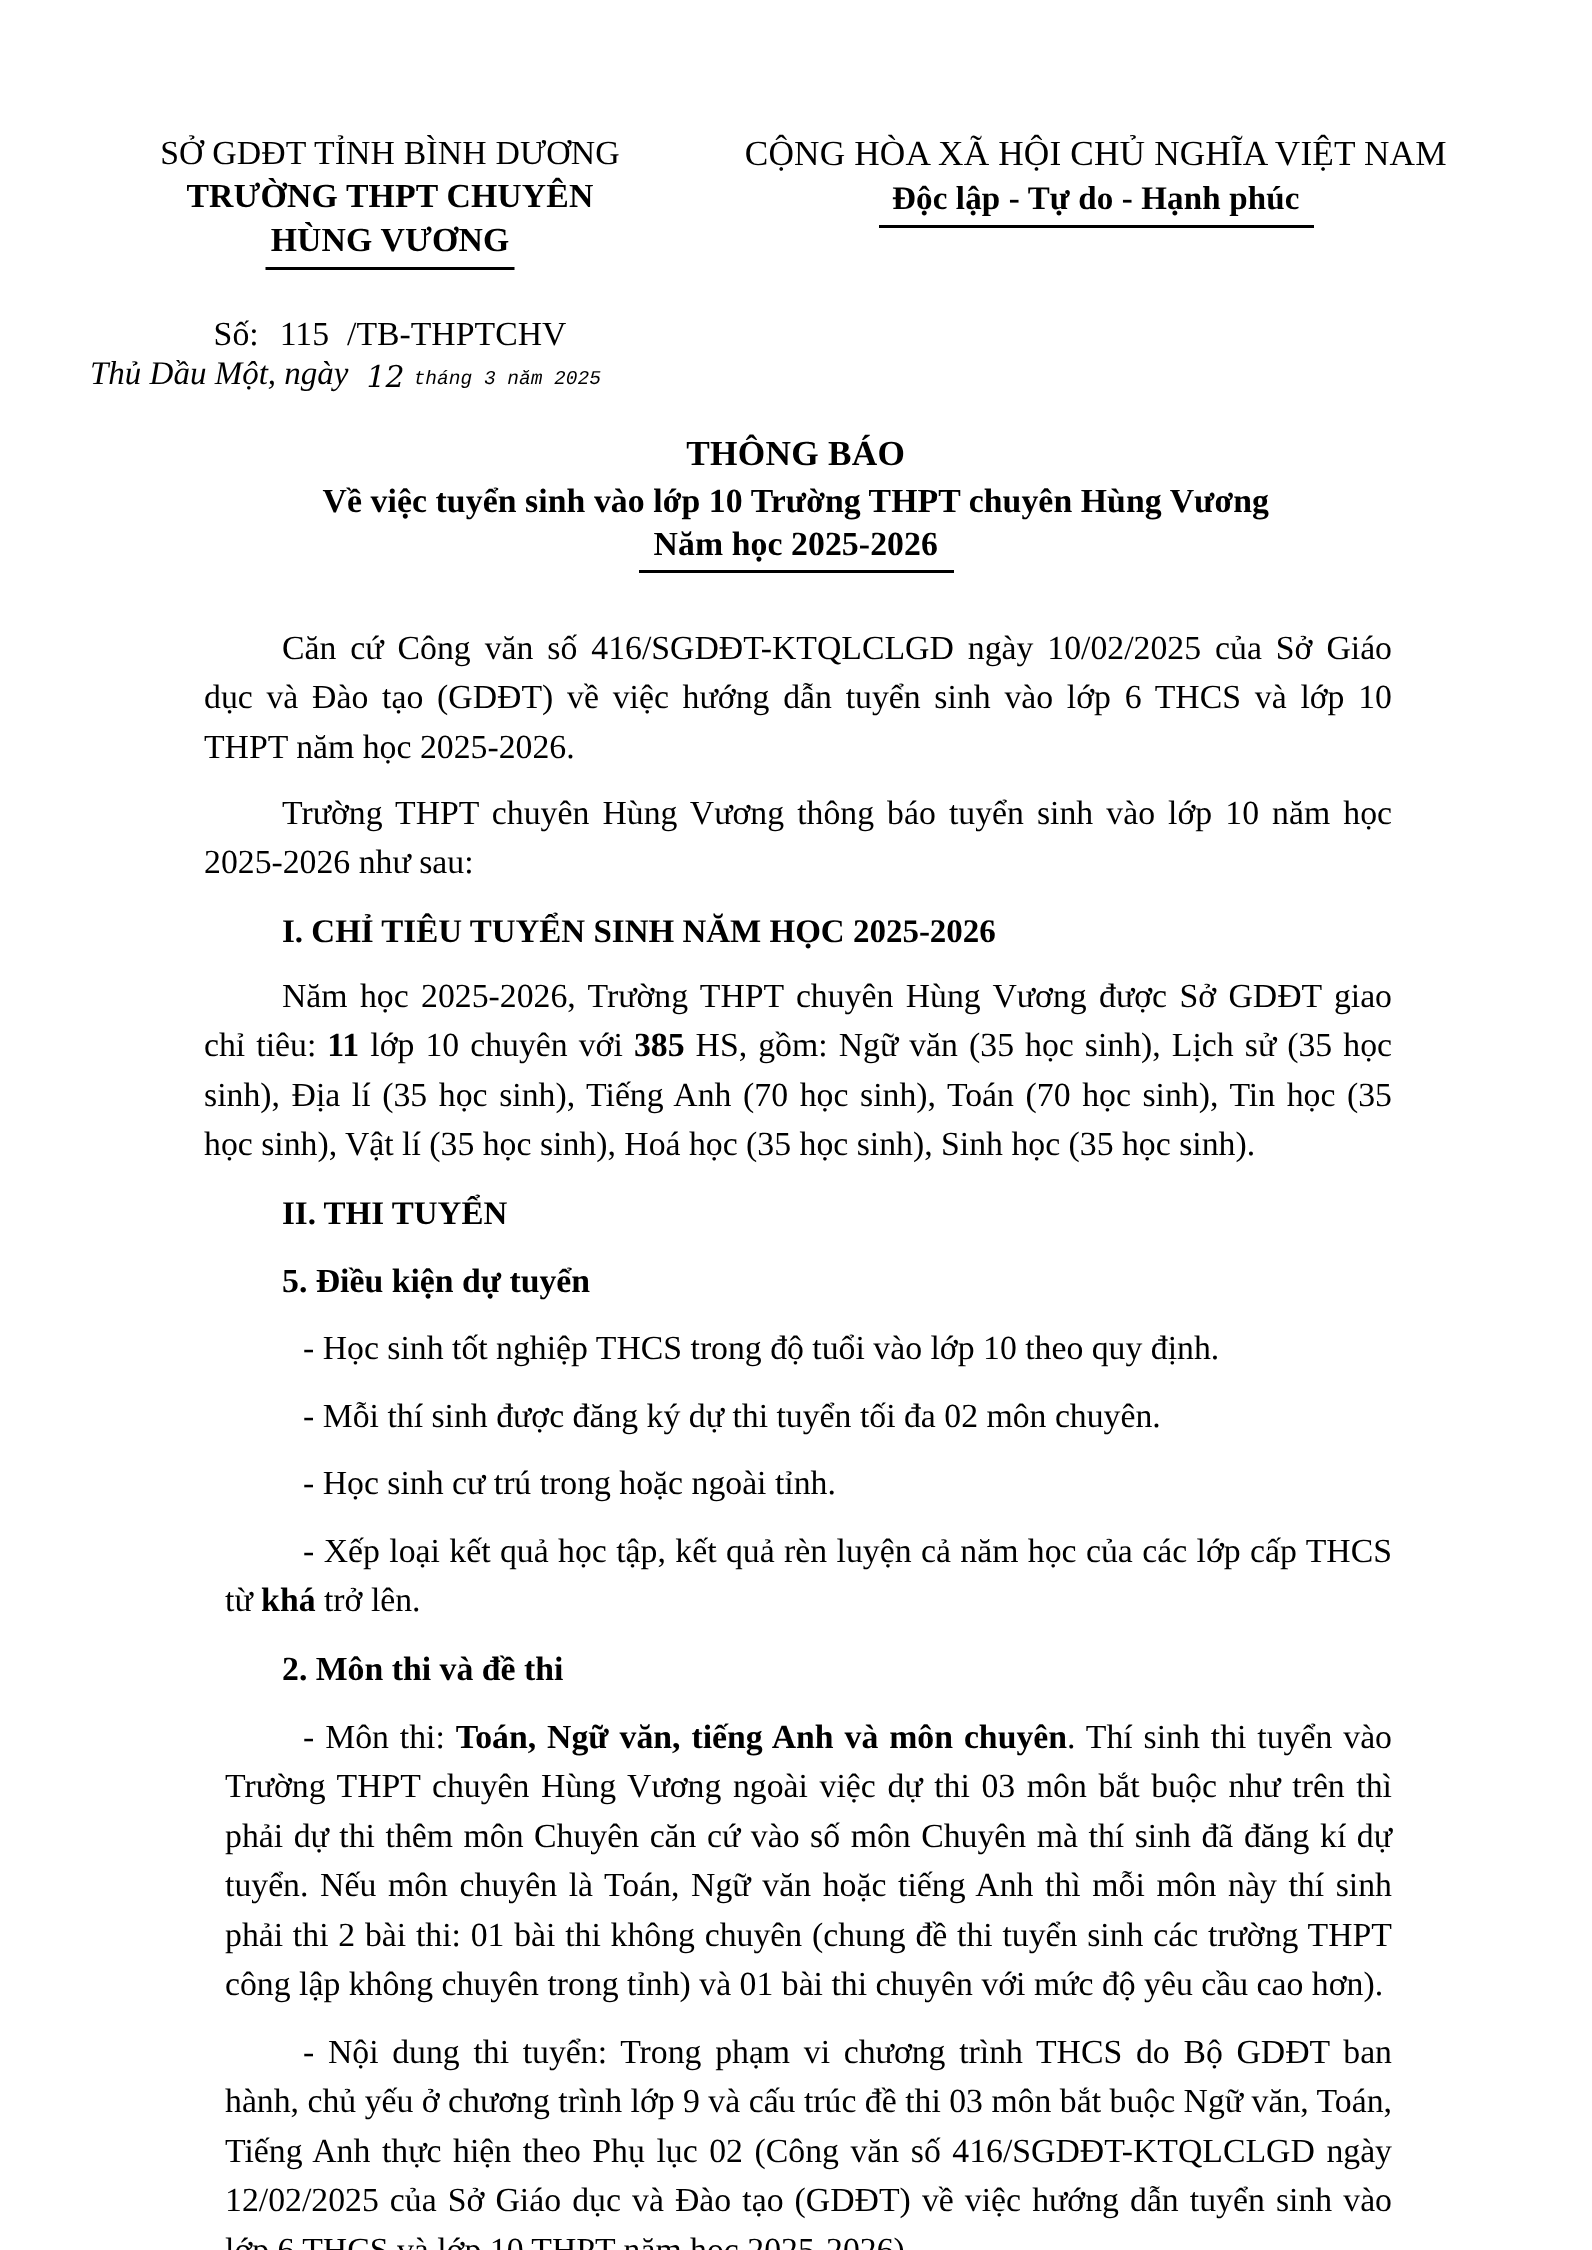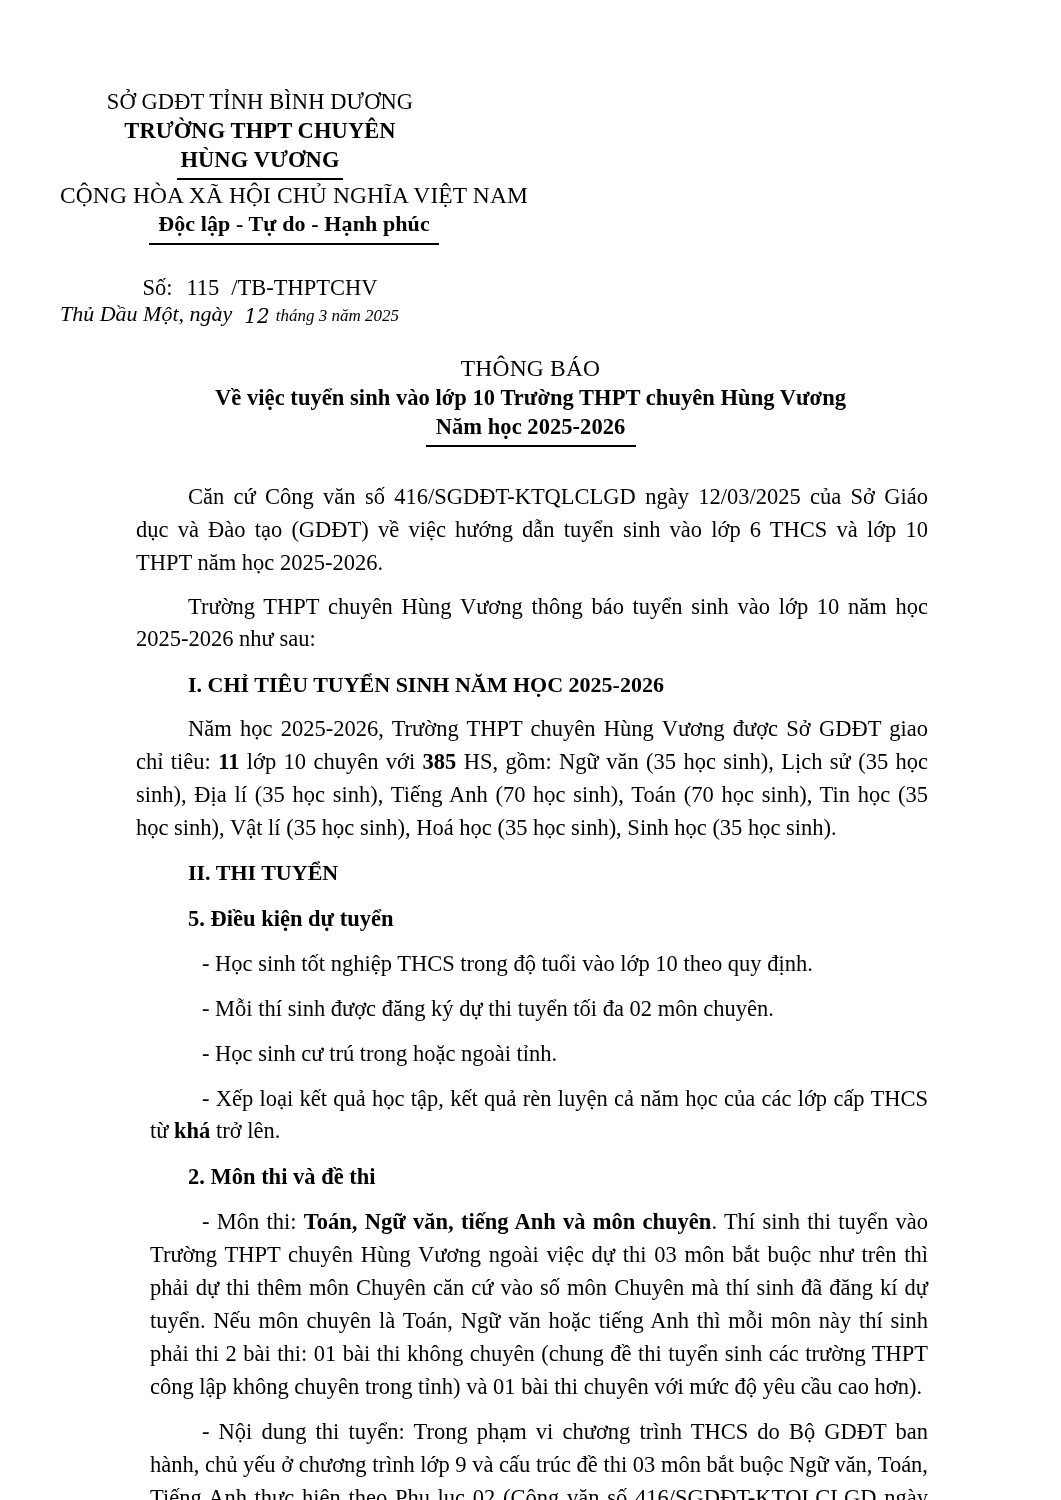--- a/index.html
+++ b/index.html
@@ -21,21 +21,21 @@
     width: 1061px;
     height: 1500px;
     box-sizing: border-box;
     padding: 0;
     overflow: hidden;
   }
 
   
   .doc-header {
     display: flex;
-    flex-direction: column;
+    flex-direction: row;
     align-items: flex-start;
     padding: 88px 60px 0 60px;
   }
   .header-left {
     width: 400px;
     text-align: center;
     line-height: 1.28;
   }
   .header-right {
     flex: 1;
@@ -100,34 +100,34 @@
   .date-day {
     font-family: "DejaVu Serif", serif;
     font-style: italic;
     font-size: 20px;
     padding: 0 6px 0 12px;
     position: relative;
     top: 2px;
     margin-top: 22px;
   }
   .date-tail {
-    font-family: Liberation Serif, serif;
+    font-family: Liberation Mono, monospace;
     font-style: italic;
-    font-size: 17px;
+    font-size: 13px;
   }
 
   
   .title-block {
     margin-top: 26px;
     text-align: center;
     line-height: 1.3;
   }
   .title-main {
     font-size: 23.5px;
-    font-weight: normal;
+    font-weight: bold;
     letter-spacing: .2px;
   }
   .title-sub {
     font-size: 22.5px;
     font-weight: bold;
     letter-spacing: .05px;
   }
   .title-year {
     font-size: 22.5px;
     font-weight: bold;
@@ -209,21 +209,21 @@
 
   <div class="title-block">
     <div class="title-main">THÔNG BÁO</div>
     <div class="title-sub">Về việc tuyển sinh vào lớp 10 Trường THPT chuyên Hùng Vương</div>
     <div class="title-year">Năm học 2025-2026</div>
     <div class="rule-title"></div>
   </div>
 
   <div class="body-block">
 
-    <p class="para">Căn cứ Công văn số 416/SGDĐT-KTQLCLGD ngày 12/03/2025 của Sở Giáo dục và Đào tạo (GDĐT) về việc hướng dẫn tuyển sinh vào lớp 6 THCS và lớp 10 THPT năm học 2025-2026.</p>
+    <p class="para">Căn cứ Công văn số 416/SGDĐT-KTQLCLGD ngày 10/02/2025 của Sở Giáo dục và Đào tạo (GDĐT) về việc hướng dẫn tuyển sinh vào lớp 6 THCS và lớp 10 THPT năm học 2025-2026.</p>
 
     <p class="para gap">Trường THPT chuyên Hùng Vương thông báo tuyển sinh vào lớp 10 năm học 2025-2026 như sau:</p>
 
     <p class="heading">I. CHỈ TIÊU TUYỂN SINH NĂM HỌC 2025-2026</p>
 
     <p class="para gap"><span>Năm học 2025-2026, Trường THPT chuyên Hùng Vương được Sở GDĐT giao chỉ tiêu: </span><b>11</b><span> lớp 10 chuyên với </span><b>385</b><span> HS, gồm: Ngữ văn (35 học sinh), Lịch sử (35 học sinh), Địa lí (35 học sinh), Tiếng Anh (70 học sinh), Toán (70 học sinh), Tin học (35 học sinh), Vật lí (35 học sinh), Hoá học (35 học sinh), Sinh học (35 học sinh).</span></p>
 
     <p class="heading">II. THI TUYỂN</p>
 
     <p class="subheading">5. Điều kiện dự tuyển</p>

